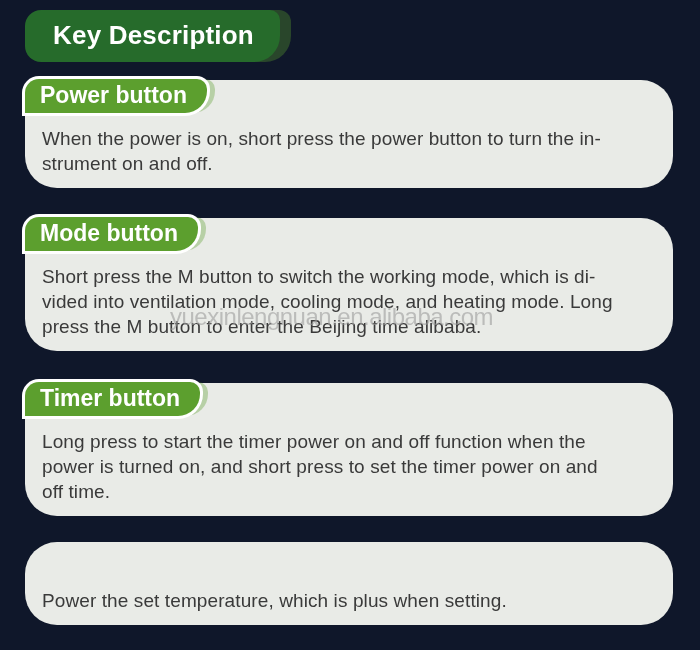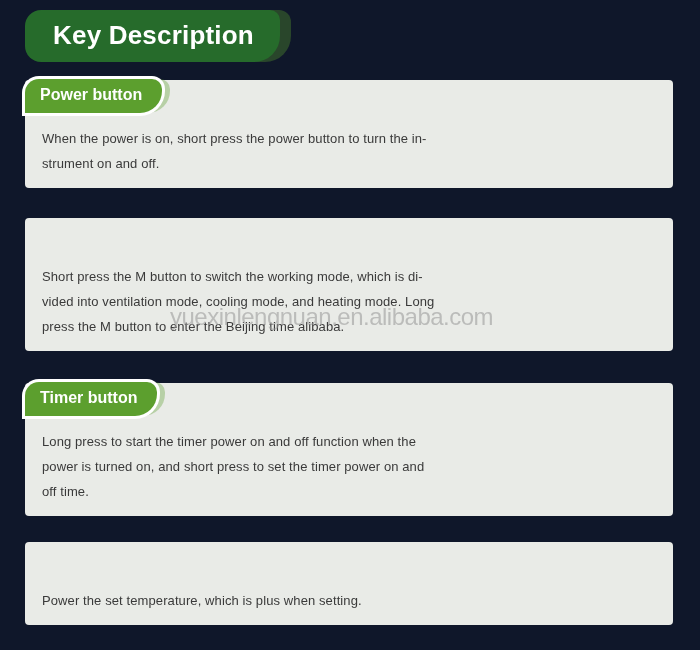--- a/index.html
+++ b/index.html
@@ -48,24 +48,24 @@
   }
   .section { position: relative; }
   .section + .section { }
   .sec-1 { margin-top: 0; }
   .sec-2 { margin-top: 30px; }
   .sec-3 { margin-top: 32px; }
   .sec-4 { margin-top: 26px; }
 
   .card {
     background: var(--card-bg, #e9ebe7);
-    border-radius: 4px;
+    border-radius: 32px;
     padding: 46px 18px 12px 17px;
     color: var(--text-color, #3a3a3a);
-    font-size: 13px;
+    font-size: 19px;
     line-height: 25px;
     white-space: pre-line;
     letter-spacing: 0.1px;
   }
 
   .label-wrap {
     position: absolute;
     top: -1px;
     left: 0;
     z-index: 3;
@@ -75,21 +75,21 @@
     inset: 0;
     transform: translateX(8px);
     background: var(--sliver-green, rgba(92,159,46,0.35));
     border-radius: 14px 10px 22px 0;
   }
   .label-pill {
     position: relative;
     display: inline-block;
     background: var(--label-green, #5c9f2e);
     color: #ffffff;
-    font-size: 16px;
+    font-size: 23px;
     font-weight: bold;
     line-height: 24px;
     padding: 4px 20px 6px 15px;
     border-radius: 14px 10px 22px 0;
     box-shadow: 0 0 0 3px #ffffff;
   }
 
   
   .watermark {
     position: absolute;
@@ -121,20 +121,24 @@
       <div class="label-wrap">
         <div class="label-sliver"></div>
         <div class="label-pill">Power button</div>
       </div>
     </div>
 
     <div class="section sec-2">
       <div class="card">Short press the M button to switch the working mode, which is di-
 vided into ventilation mode, cooling mode, and heating mode. Long
 press the M button to enter the Beijing time alibaba.</div>
+      <div class="label-wrap">
+        <div class="label-sliver"></div>
+        <div class="label-pill">Mode button</div>
+      </div>
     </div>
 
     <div class="section sec-3">
       <div class="card">Long press to start the timer power on and off function when the
 power is turned on, and short press to set the timer power on and
 off time.</div>
       <div class="label-wrap">
         <div class="label-sliver"></div>
         <div class="label-pill">Timer button</div>
       </div>

